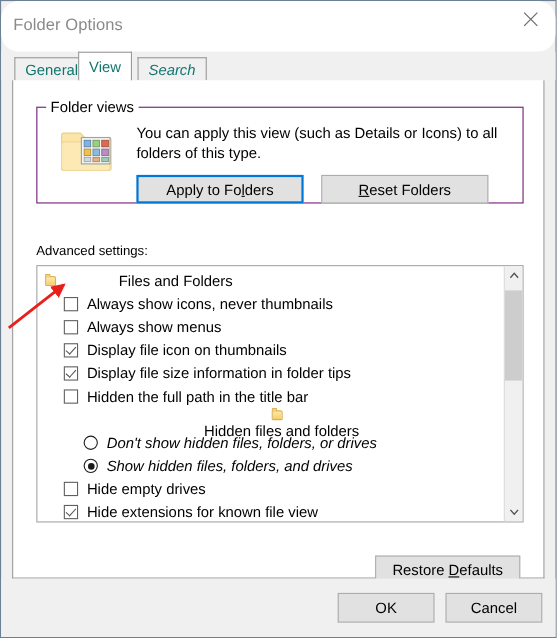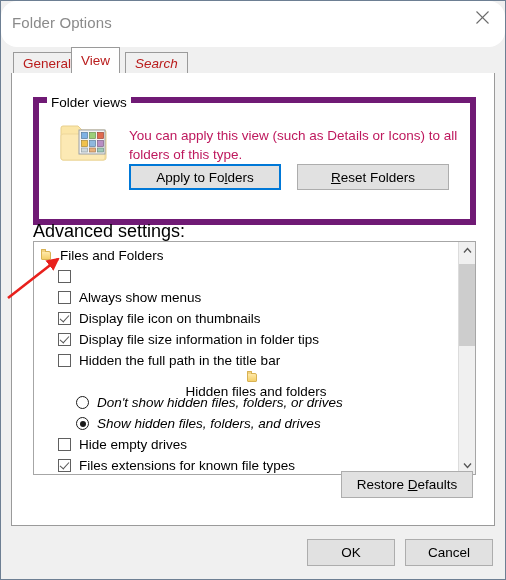--- a/index.html
+++ b/index.html
@@ -67,21 +67,21 @@
     box-sizing: border-box;
   }
   .tab {
     position: absolute;
     bottom: 0;
     box-sizing: border-box;
     border: 1px solid #9a9a9a;
     border-bottom: none;
     background: #f0f0f0;
     font-size: 13.5px;
-    color: #b91c1c;
+    color: #0f766e;
     display: flex;
     align-items: center;
     justify-content: center;
     cursor: default;
     height: 21px;
     padding: 0 9px;
   }
   .tab.active {
     background: #ffffff;
     height: 26px;
@@ -99,22 +99,22 @@
     box-sizing: border-box;
     position: relative;
   }
 
   
   .groupbox {
     position: absolute;
     left: 21px;
     top: 24px;
     width: 443px;
-    height: 128px;
-    border: 6px solid #701a75;
+    height: 88px;
+    border: 1px solid #701a75;
     box-sizing: border-box;
   }
   .groupbox-label {
     position: absolute;
     left: 8px;
     top: -8px;
     background: #ffffff;
     padding: 0 4px;
     font-size: 13.5px;
     color: #000;
@@ -123,24 +123,24 @@
   .folder-icon-big {
     position: absolute;
     left: 21px;
     top: 17px;
     width: 48px;
     height: 44px;
   }
   .gb-desc {
     position: absolute;
     left: 90px;
-    top: 23px;
+    top: 13px;
     width: 330px;
     font-size: 13.5px;
-    color: #be185d;
+    color: #000000;
     line-height: 19px;
   }
   .gb-buttons {
     position: absolute;
     left: 90px;
     top: 61px;
     width: 340px;
     display: flex;
     gap: 16px;
   }
@@ -166,21 +166,21 @@
   }
   .btn-wide { width: 152px; }
   .btn-bottom { width: 88px; height: 27px; }
   .u { text-decoration: underline; }
 
   
   .adv-label {
     position: absolute;
     left: 21px;
     top: 148px;
-    font-size: 18px;
+    font-size: 12px;
     color: #000;
   }
   .listbox {
     position: absolute;
     left: 21px;
     top: 168px;
     width: 443px;
     height: 234px;
     border: 1px solid #a6a6a6;
     background: #ffffff;
@@ -199,21 +199,21 @@
   .row {
     height: 21px;
     display: flex;
     align-items: center;
     font-size: 13.5px;
     color: #000;
     white-space: nowrap;
     padding-left: 6px;
     box-sizing: border-box;
   }
-  .row.indent-group { padding-left: 6px; }
+  .row.indent-group { padding-left: 6px; gap: 48px; }
   .row.indent-item  { padding-left: 24px; }
   .row.indent-radio { padding-left: 42px; font-style: italic; }
 
   .folder-mini {
     width: 13px;
     height: 13px;
     margin-right: 7px;
     flex: none;
     position: relative;
   }
@@ -311,21 +311,21 @@
     top: 22px;
     height: 82px;
     background: #cdcdcd;
     cursor: default;
   }
 
   
   .restore-wrap {
     position: absolute;
     right: 21px;
-    top: 398px;
+    top: 432px;
   }
   .btn-restore { width: 132px; height: 27px; }
 
   
   .footer {
     height: 53px;
     flex: none;
     background: #f0f0f0;
     position: relative;
   }
@@ -414,20 +414,21 @@
     <div class="listbox">
       <div class="list-inner">
 
         <div class="row indent-group">
           <span class="folder-mini"></span>
           <span>Files and Folders</span>
         </div>
 
         <div class="row indent-item">
           <span class="cb"></span>
+          <span>Always show icons, never thumbnails</span>
         </div>
 
         <div class="row indent-item">
           <span class="cb"></span>
           <span>Always show menus</span>
         </div>
 
         <div class="row indent-item">
           <span class="cb checked"></span>
           <span>Display file icon on thumbnails</span>
@@ -458,21 +459,21 @@
           <span>Show hidden files, folders, and drives</span>
         </div>
 
         <div class="row indent-item">
           <span class="cb"></span>
           <span>Hide empty drives</span>
         </div>
 
         <div class="row indent-item">
           <span class="cb checked"></span>
-          <span>Files extensions for known file types</span>
+          <span>Hide extensions for known file view</span>
         </div>
 
       </div>
 
       <div class="scrollbar">
         <div class="sb-arrow up">
           <svg width="9" height="7" viewBox="0 0 9 7" aria-hidden="true">
             <polyline points="1,5.5 4.5,1.5 8,5.5" fill="none" stroke="#555" stroke-width="1.3"></polyline>
           </svg>
         </div>

